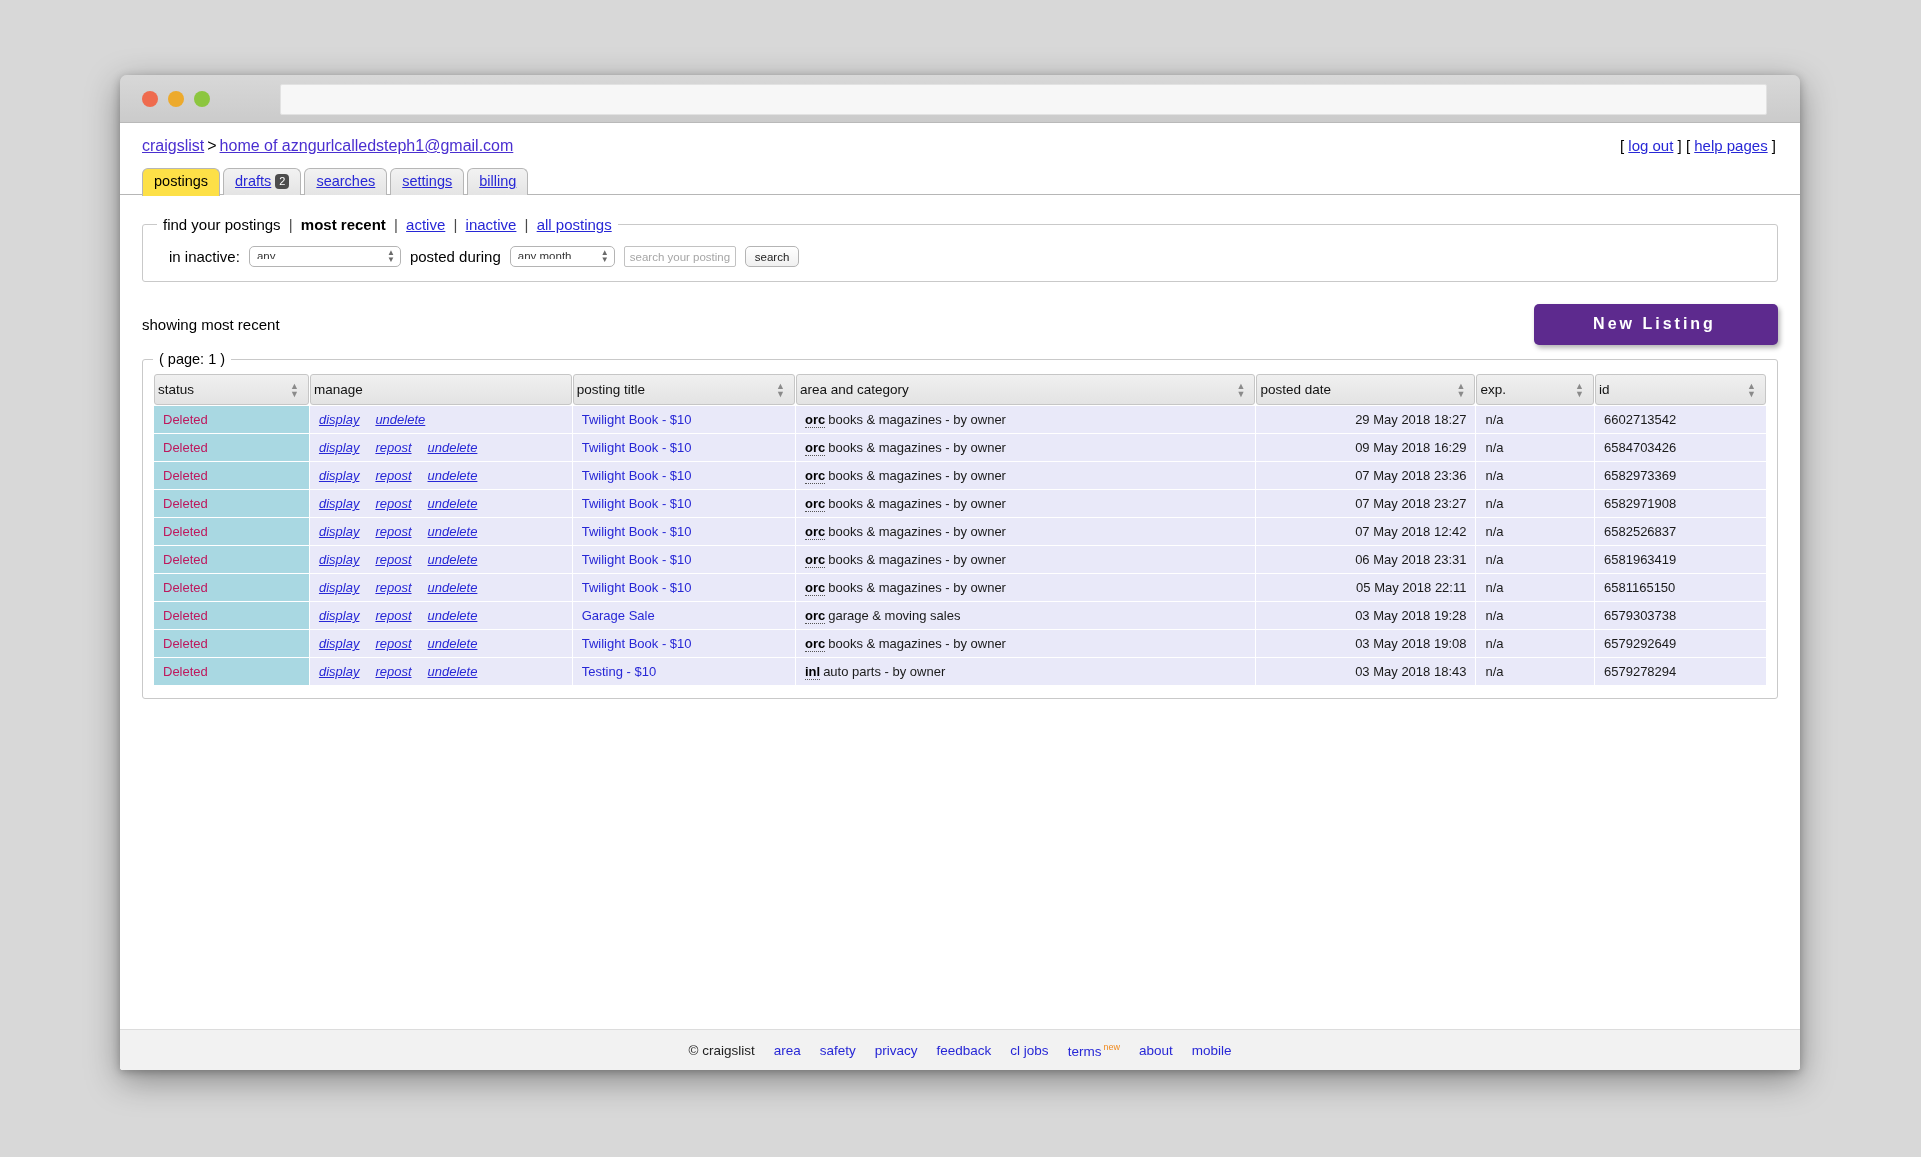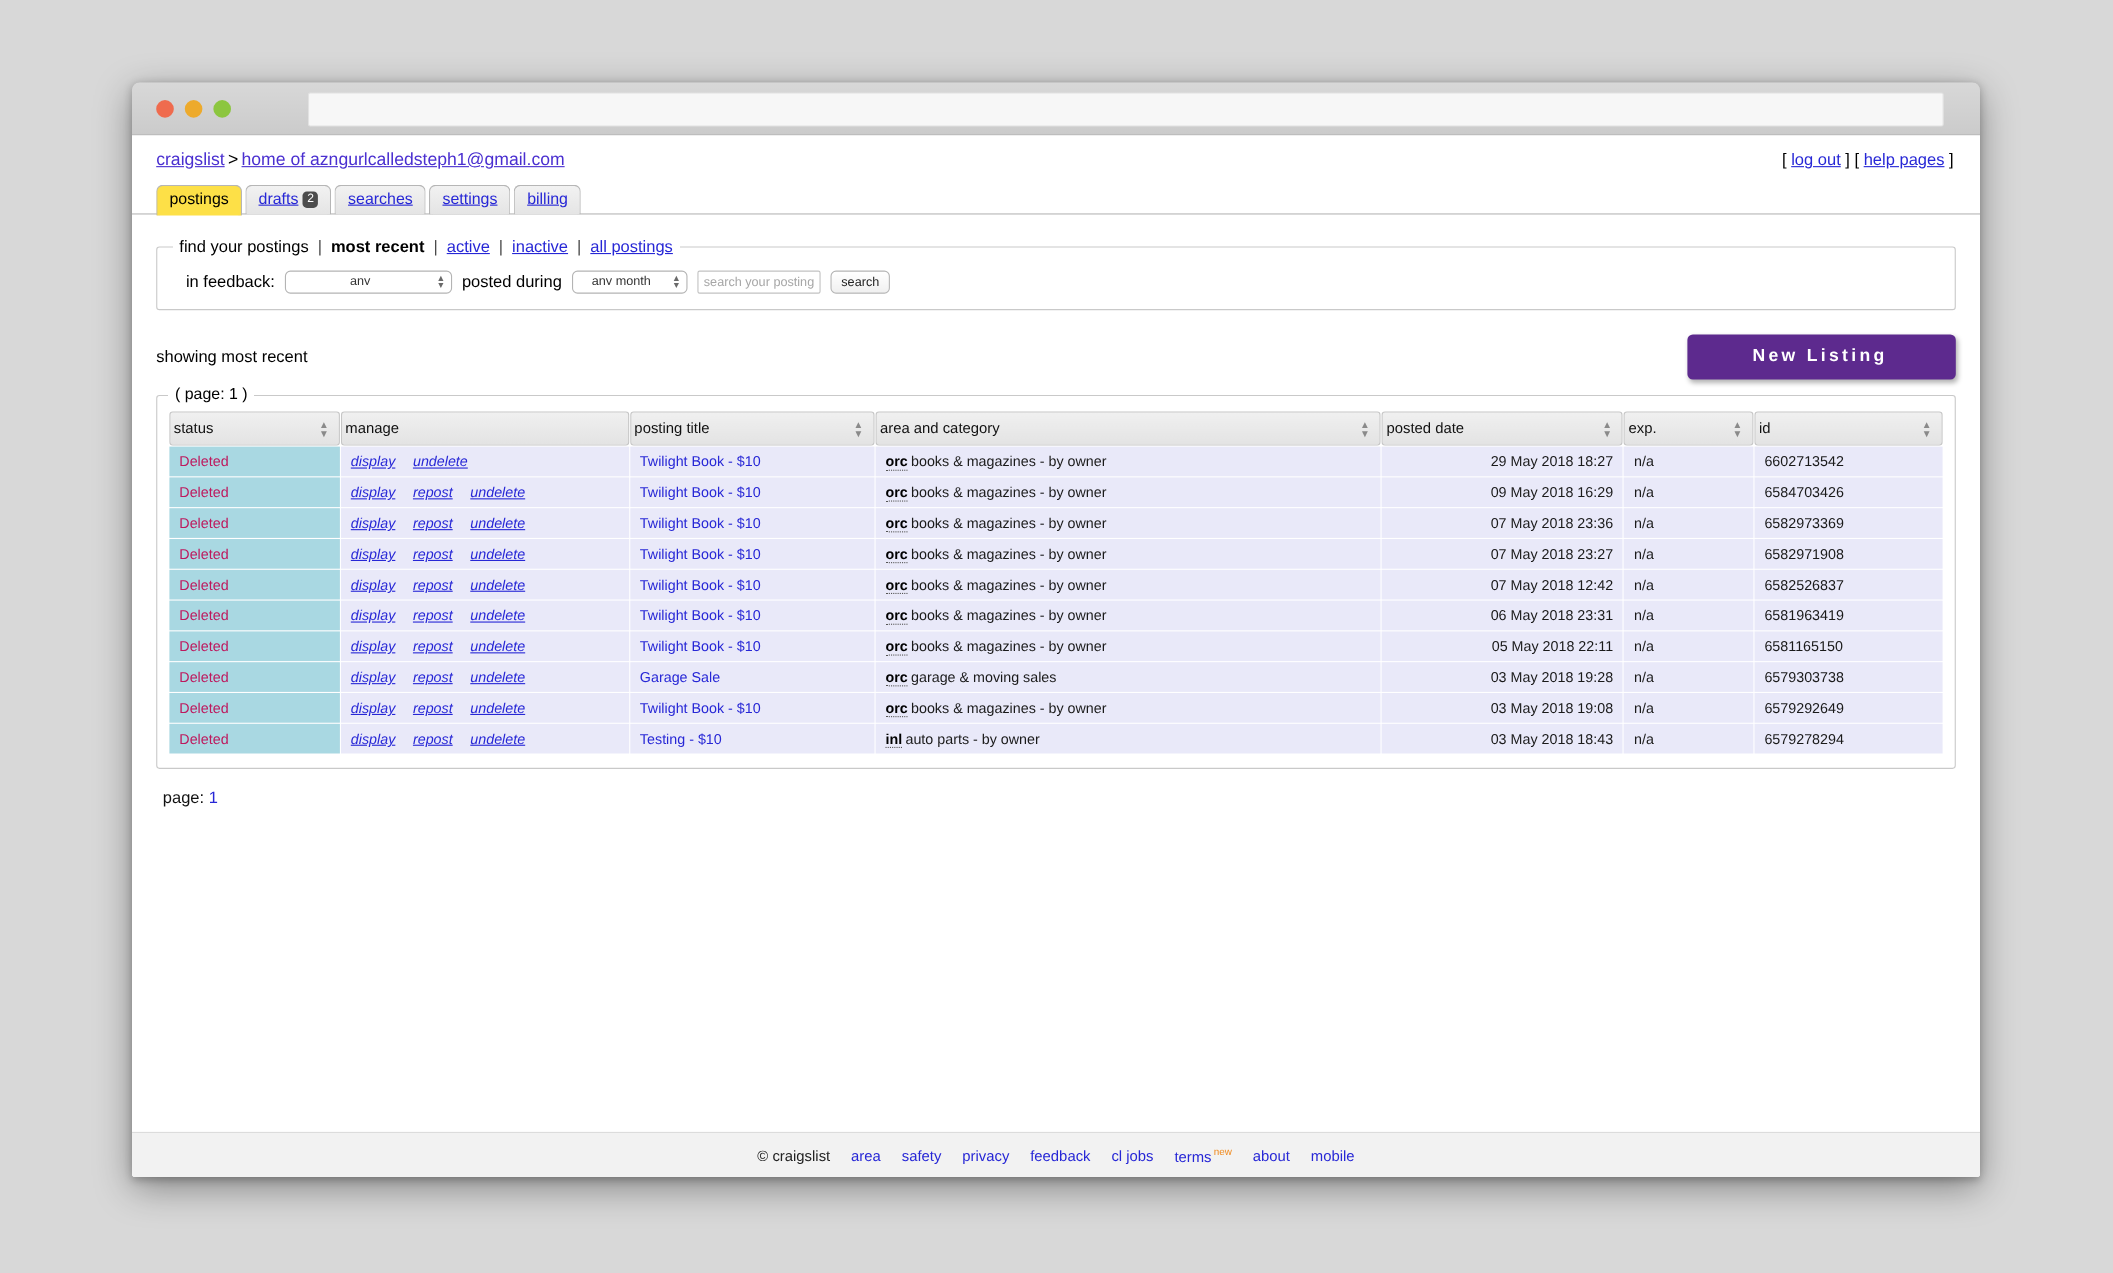--- a/index.html
+++ b/index.html
@@ -173,21 +173,20 @@
     -webkit-appearance: none;
     border: 1px solid #b4b4b4;
     border-radius: 5px;
     background: #ffffff;
     font-size: 11.5px;
     font-family: "Liberation Sans", sans-serif;
     color: #333;
     padding: 3px 22px 7px 7px;
     height: 21px;
     box-sizing: border-box;
-    text-align: center;
   }
   .sel.cat { width: 152px; }
   .sel.month { width: 105px; }
   .selarrow {
     position: absolute;
     right: 6px;
     top: 3px;
     width: 8px;
     height: 15px;
     pointer-events: none;
@@ -422,21 +421,21 @@
             <span class="cur">most recent</span>
             <span class="sep">|</span>
             <a href="#">active</a>
             <span class="sep">|</span>
             <a href="#">inactive</a>
             <span class="sep">|</span>
             <a href="#">all postings</a>
           </legend>
 
           <div class="filterrow">
-            <span>in feedback:</span>
+            <span>in inactive:</span>
             <span class="selwrap">
               <select class="sel cat">
                 <option>any</option>
               </select>
               <span class="selarrow">▲<br>▼</span>
             </span>
             <span>posted during</span>
             <span class="selwrap">
               <select class="sel month">
                 <option>any month</option>
@@ -585,24 +584,20 @@
                   <td class="title"><a href="#">Testing - $10</a></td>
                   <td class="area"><abbr>inl</abbr>auto parts - by owner</td>
                   <td class="date">03 May 2018 18:43</td>
                   <td>n/a</td>
                   <td>6579278294</td>
                 </tr>
               </tbody>
           </table>
         </fieldset>
 
-        <div class="pagefoot">
-          <span>page:</span>
-          <a href="#">1</a>
-        </div>
 
       </div>
 
       <div class="sitefooter" id="site-footer">
         <span class="copy">© craigslist</span>
       <a href="#">area</a>
           <a href="#">safety</a>
           <a href="#">privacy</a>
           <a href="#">feedback</a>
           <a href="#">cl jobs</a>

